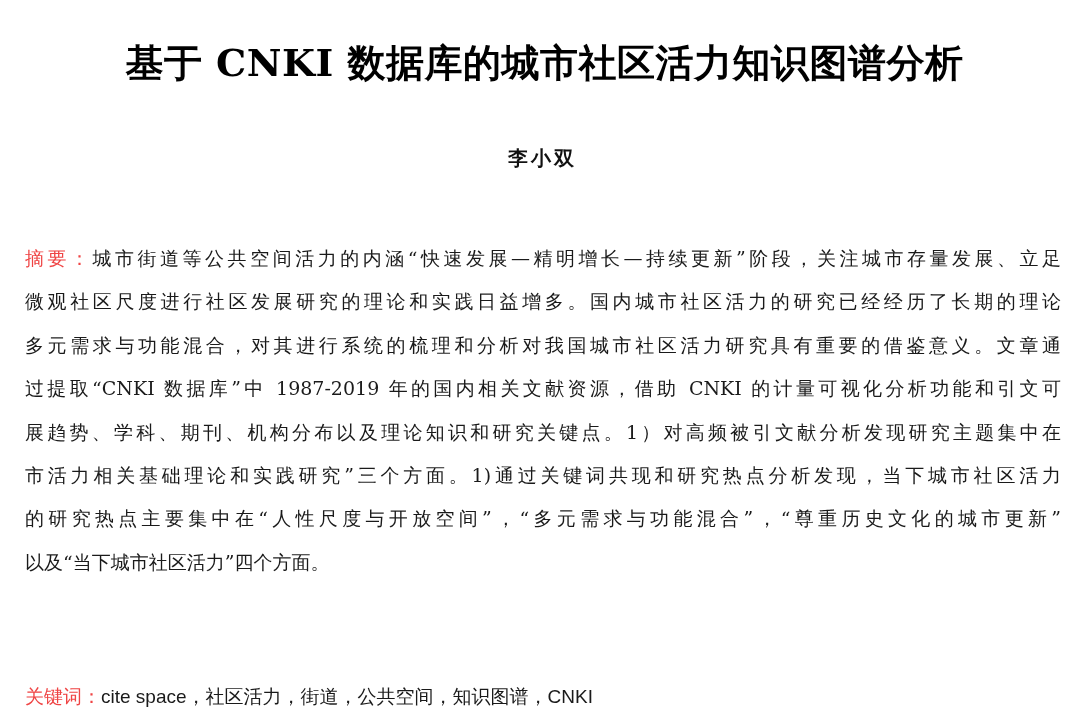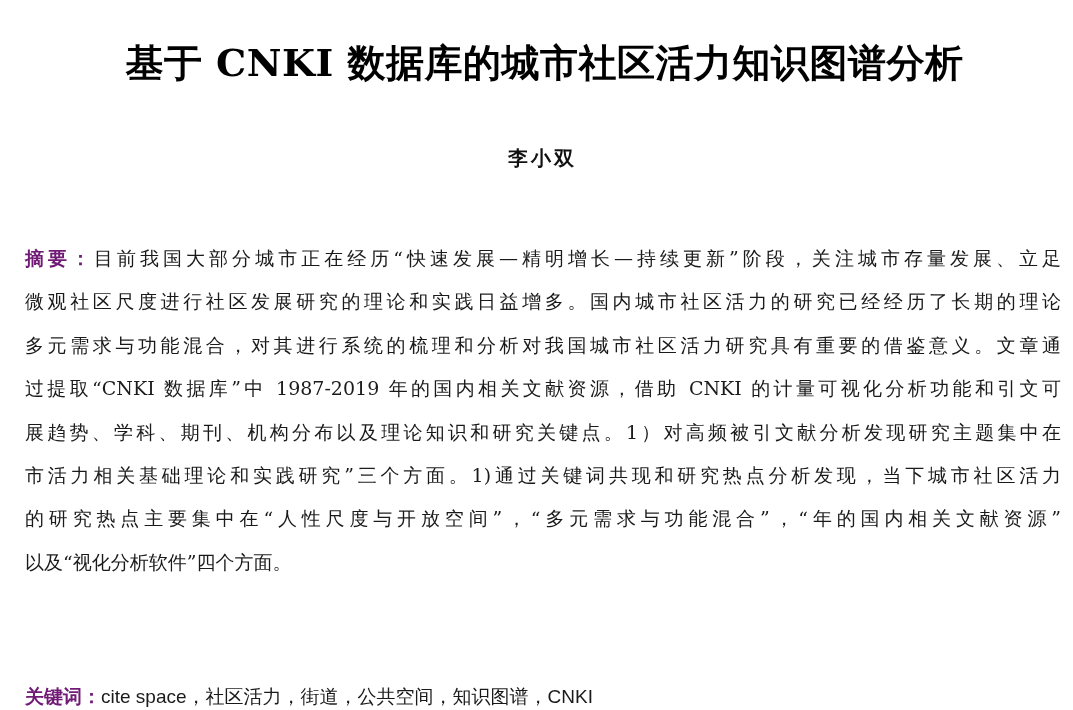--- a/index.html
+++ b/index.html
@@ -56,22 +56,22 @@
       white-space: nowrap;
       overflow: visible;
       font-family: "DejaVu Serif", "Liberation Serif", serif;
       color: #1a1a1a;
     }
     .line.last {
       text-align-last: left;
     }
     .label {
       font-family: "DejaVu Sans", "Liberation Sans", sans-serif;
-      font-weight: bold;
-      color: #701a75;
+      font-weight: normal;
+      color: #ef4444;
     }
     .keywords {
       position: absolute;
       left: 25px;
       top: 678px;
       width: 1036px;
       font-size: 19px;
       line-height: 36px;
       white-space: nowrap;
       color: #1a1a1a;
@@ -82,25 +82,25 @@
     }
   </style>
 </head>
 <body>
 
 <h1 class="title">基于 CNKI 数据库的城市社区活力知识图谱分析</h1>
 
 <div class="author">李小双</div>
 
 <div class="abstract">
-  <div class="line"><span class="label">摘要：</span><span>目前我国大部分城市正在经历“快速发展—精明增长—持续更新”阶段，关注城市存量发展、立足</span></div>
+  <div class="line"><span class="label">摘要：</span><span>城市街道等公共空间活力的内涵“快速发展—精明增长—持续更新”阶段，关注城市存量发展、立足</span></div>
   <div class="line">微观社区尺度进行社区发展研究的理论和实践日益增多。国内城市社区活力的研究已经经历了长期的理论</div>
   <div class="line">多元需求与功能混合，对其进行系统的梳理和分析对我国城市社区活力研究具有重要的借鉴意义。文章通</div>
   <div class="line">过提取“CNKI 数据库”中 1987-2019 年的国内相关文献资源，借助 CNKI 的计量可视化分析功能和引文可</div>
   <div class="line">展趋势、学科、期刊、机构分布以及理论知识和研究关键点。1）对高频被引文献分析发现研究主题集中在</div>
   <div class="line">市活力相关基础理论和实践研究”三个方面。1)通过关键词共现和研究热点分析发现，当下城市社区活力</div>
-  <div class="line">的研究热点主要集中在“人性尺度与开放空间”，“多元需求与功能混合”，“年的国内相关文献资源”</div>
-  <div class="line last">以及“视化分析软件”四个方面。</div>
+  <div class="line">的研究热点主要集中在“人性尺度与开放空间”，“多元需求与功能混合”，“尊重历史文化的城市更新”</div>
+  <div class="line last">以及“当下城市社区活力”四个方面。</div>
 </div>
 
 <div class="keywords">
   <span class="label">关键词：</span><span class="kw-values">cite space，社区活力，街道，公共空间，知识图谱，CNKI</span>
 </div>
 
 </body></html>

